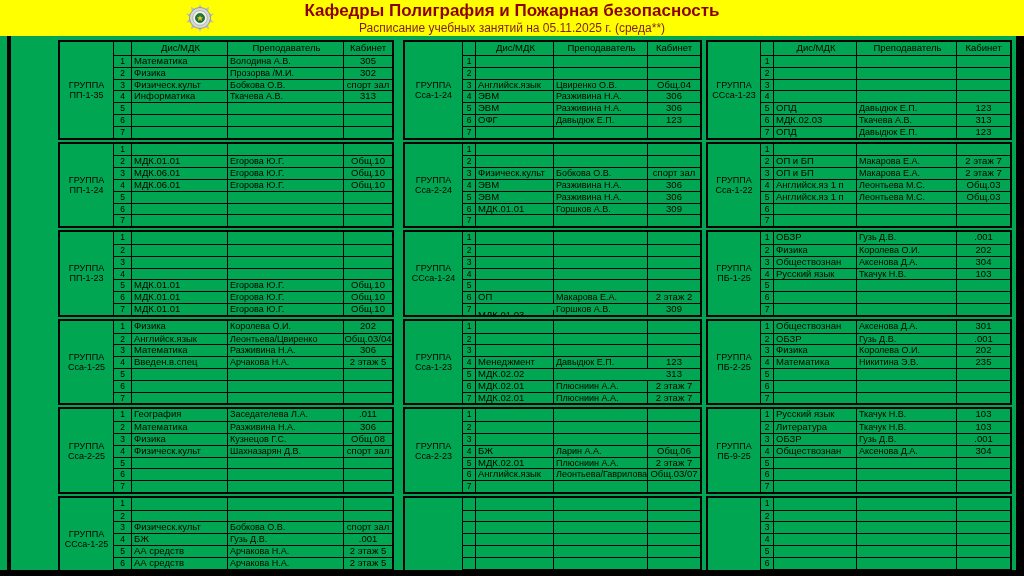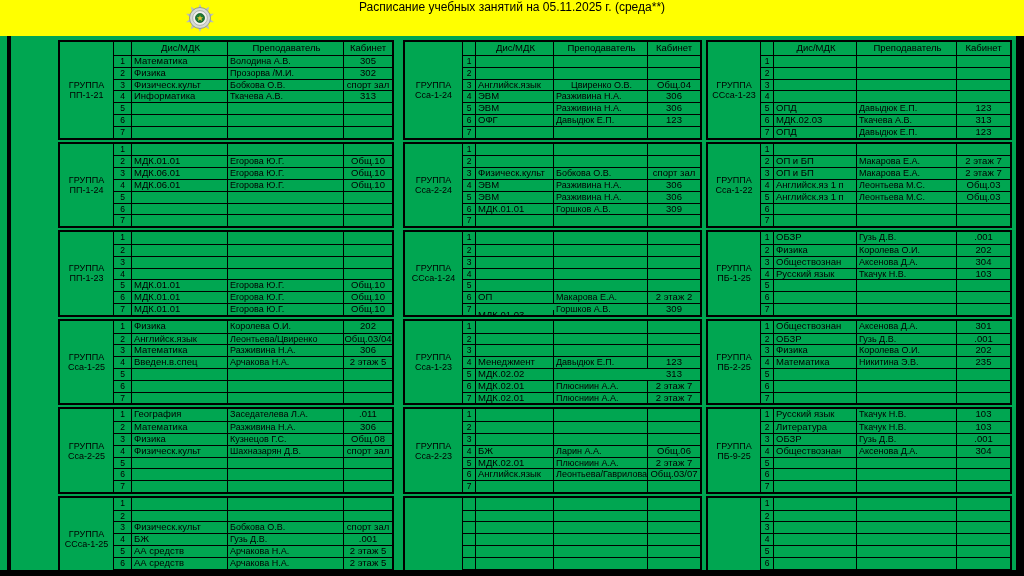--- a/index.html
+++ b/index.html
@@ -37,34 +37,35 @@
 <body>
 
 <div id="topbar" style="background: rgb(255, 255, 0);">
   <svg id="emblem" viewBox="0 0 40 40">
     <polygon points="20,0 24,9 33,4 31,14 40,14 33,20 40,26 31,26 33,36 24,31 20,40 16,31 7,36 9,26 0,26 7,20 0,14 9,14 7,4 16,9" fill="#b9bfba"></polygon>
     <circle cx="20" cy="20" r="15" fill="#d5d9d4" stroke="#7a7f7b" stroke-width="1"></circle>
     <circle cx="20" cy="20" r="10.5" fill="#f2f2ec" stroke="#9aa09a" stroke-width="1"></circle>
     <circle cx="20" cy="20" r="6.5" fill="#1d7a33" stroke="#12501f" stroke-width="1"></circle>
     <polygon points="20,16 21.2,19 24.5,19 22,21 23,24.3 20,22.3 17,24.3 18,21 15.5,19 18.8,19" fill="#e8c437"></polygon>
   </svg>
-  <div id="page-subtitle" style="color: #000000;">Расписание учебных занятий на  05.11.2025 г. (среда**)</div>
+  <div id="page-title" style="color: rgb(139, 0, 0);">Кафедры Полиграфия и Пожарная безопасность</div>
+  <div id="page-subtitle" style="color: #7f1d1d;">Расписание учебных занятий на  05.11.2025 г. (среда**)</div>
 </div>
 
 <div id="content" style="background: rgb(0, 166, 81);"></div>
 <div id="left-bar"></div>
 <div id="right-bar"></div>
 <div id="bottom-bar"></div>
 
 <div id="columns-root">
     <div class="col" style="left: 58px; width: 336px;">
       <div class="block" style="background: rgb(0, 166, 81);">
         <div class="group-cell" style="width: 54px;">
           <div>ГРУППА</div>
-          <div>ПП-1-21</div>
+          <div>ПП-1-35</div>
         </div>
         <div class="rowswrap">
           <div class="r hdr">
             <div class="cn" style="width: 18px;"></div>
             <div class="cd" style="width: 96px;">Дис/МДК</div>
             <div class="ct" style="width: 116px;">Преподаватель</div>
             <div class="cc">Кабинет</div>
           </div>
           <div class="r">
             <div class="cn" style="width: 18px;">1</div>
@@ -382,21 +383,21 @@
           </div>
           <div class="r">
             <div class="cn" style="width: 13px;">2</div>
             <div class="cd" style="width: 78px;"></div>
             <div class="ct" style="width: 94px;"></div>
             <div class="cc"></div>
           </div>
           <div class="r">
             <div class="cn" style="width: 13px;">3</div>
             <div class="cd" style="width: 78px;">Английск.язык</div>
-            <div class="ct" style="width: 94px; text-align: center;">Цвиренко О.В.</div>
+            <div class="ct" style="width: 94px;">Цвиренко О.В.</div>
             <div class="cc">Общ.04</div>
           </div>
           <div class="r">
             <div class="cn" style="width: 13px;">4</div>
             <div class="cd" style="width: 78px;">ЭВМ</div>
             <div class="ct" style="width: 94px;">Разживина Н.А.</div>
             <div class="cc">306</div>
           </div>
           <div class="r">
             <div class="cn" style="width: 13px;">5</div>

